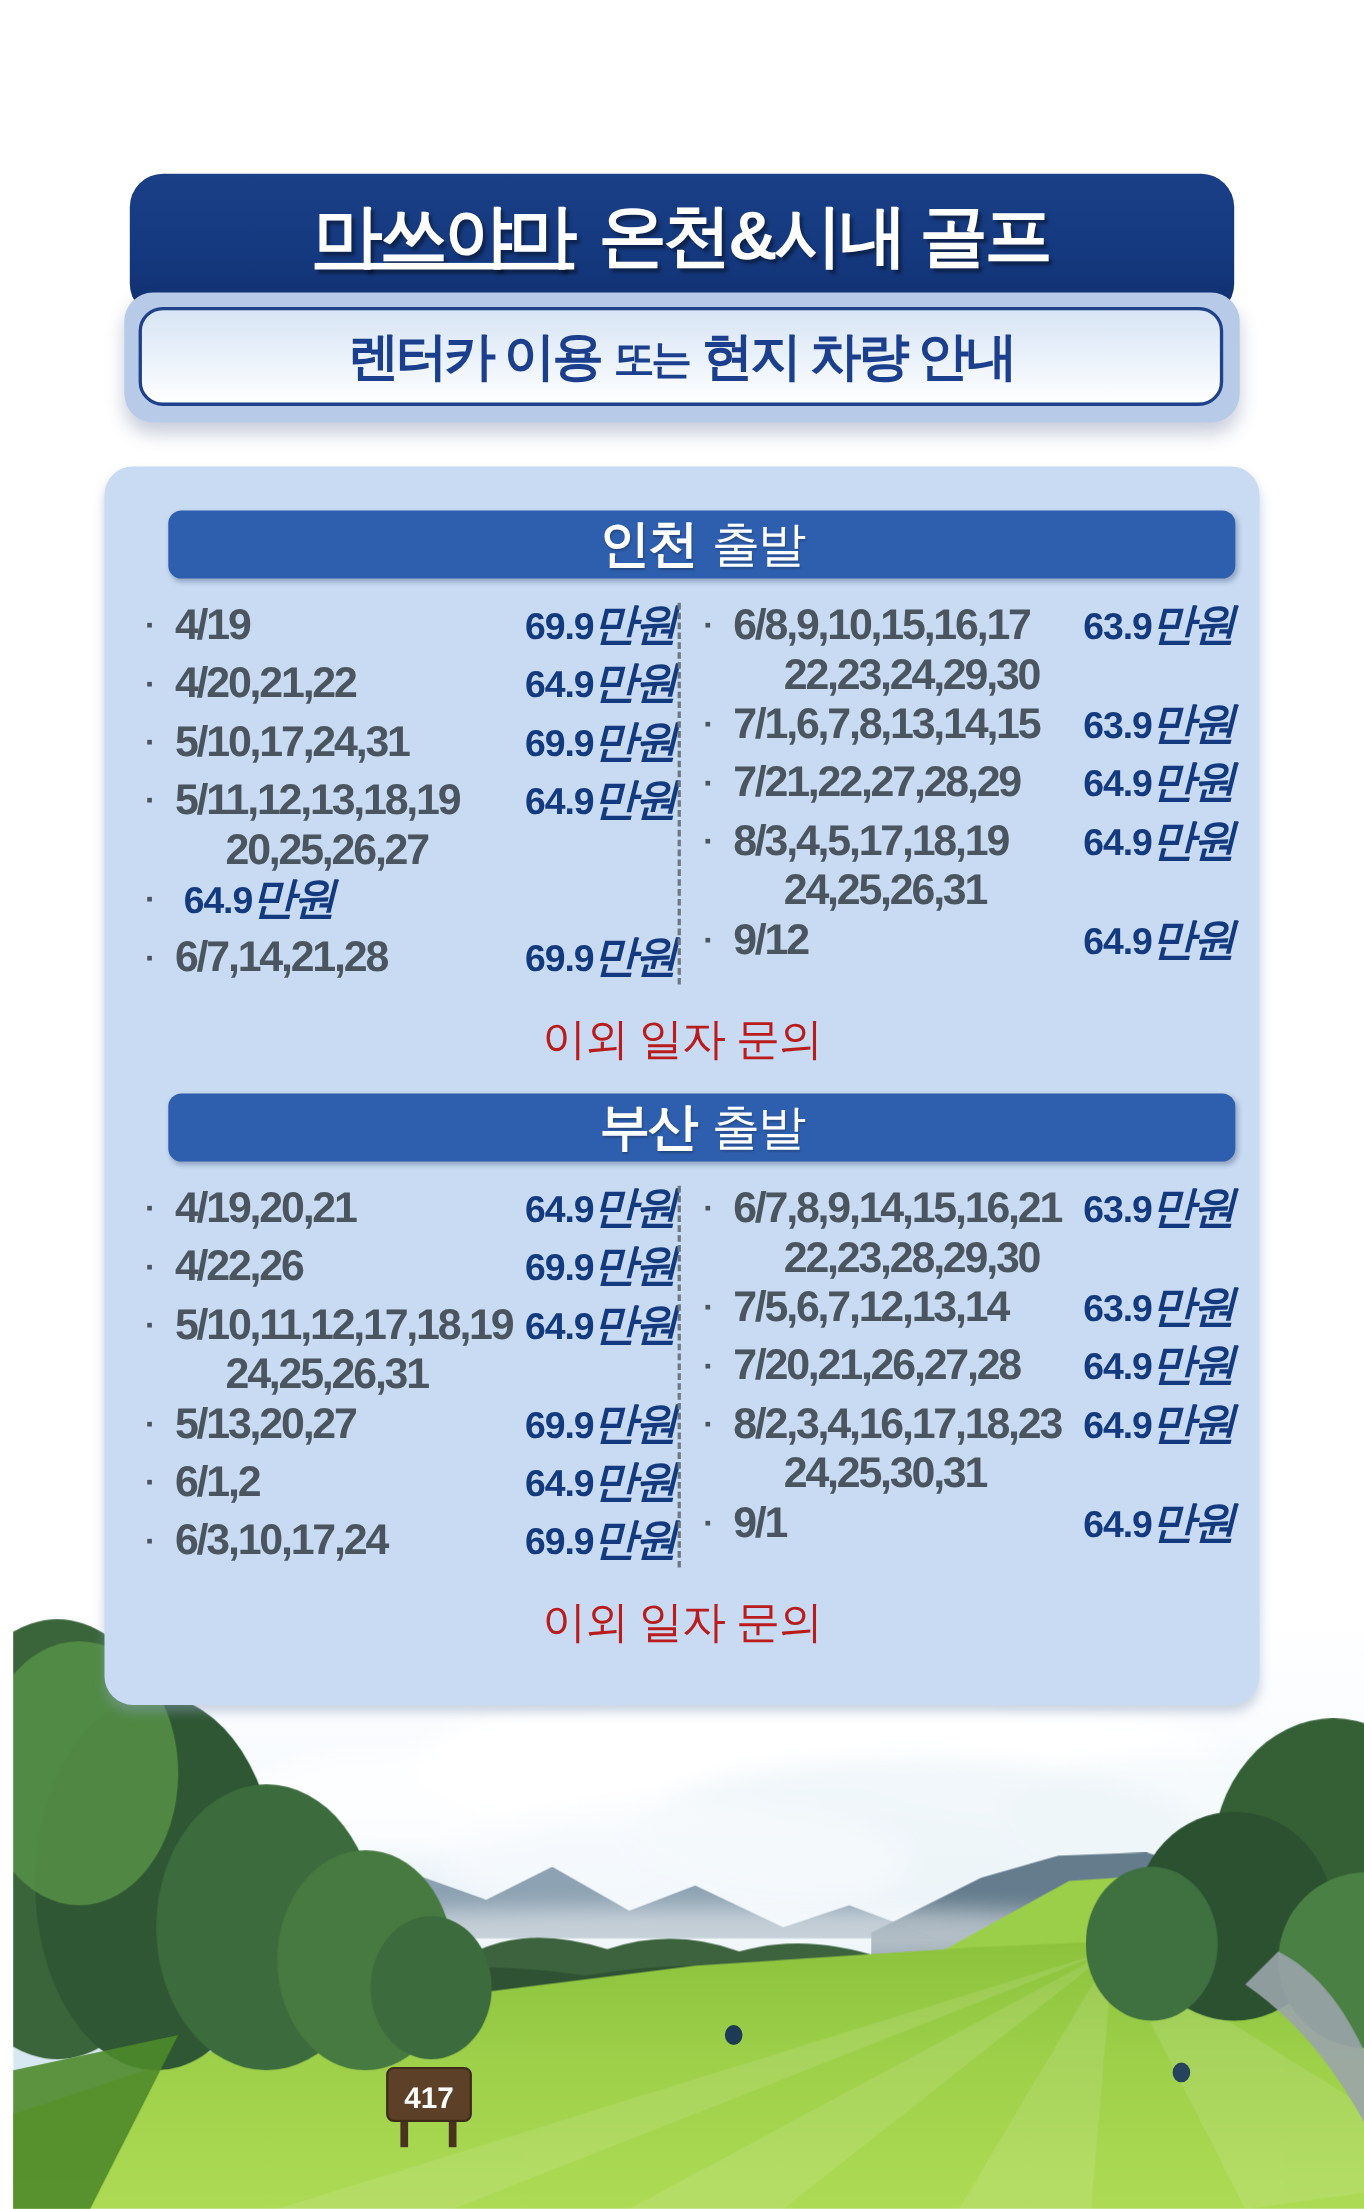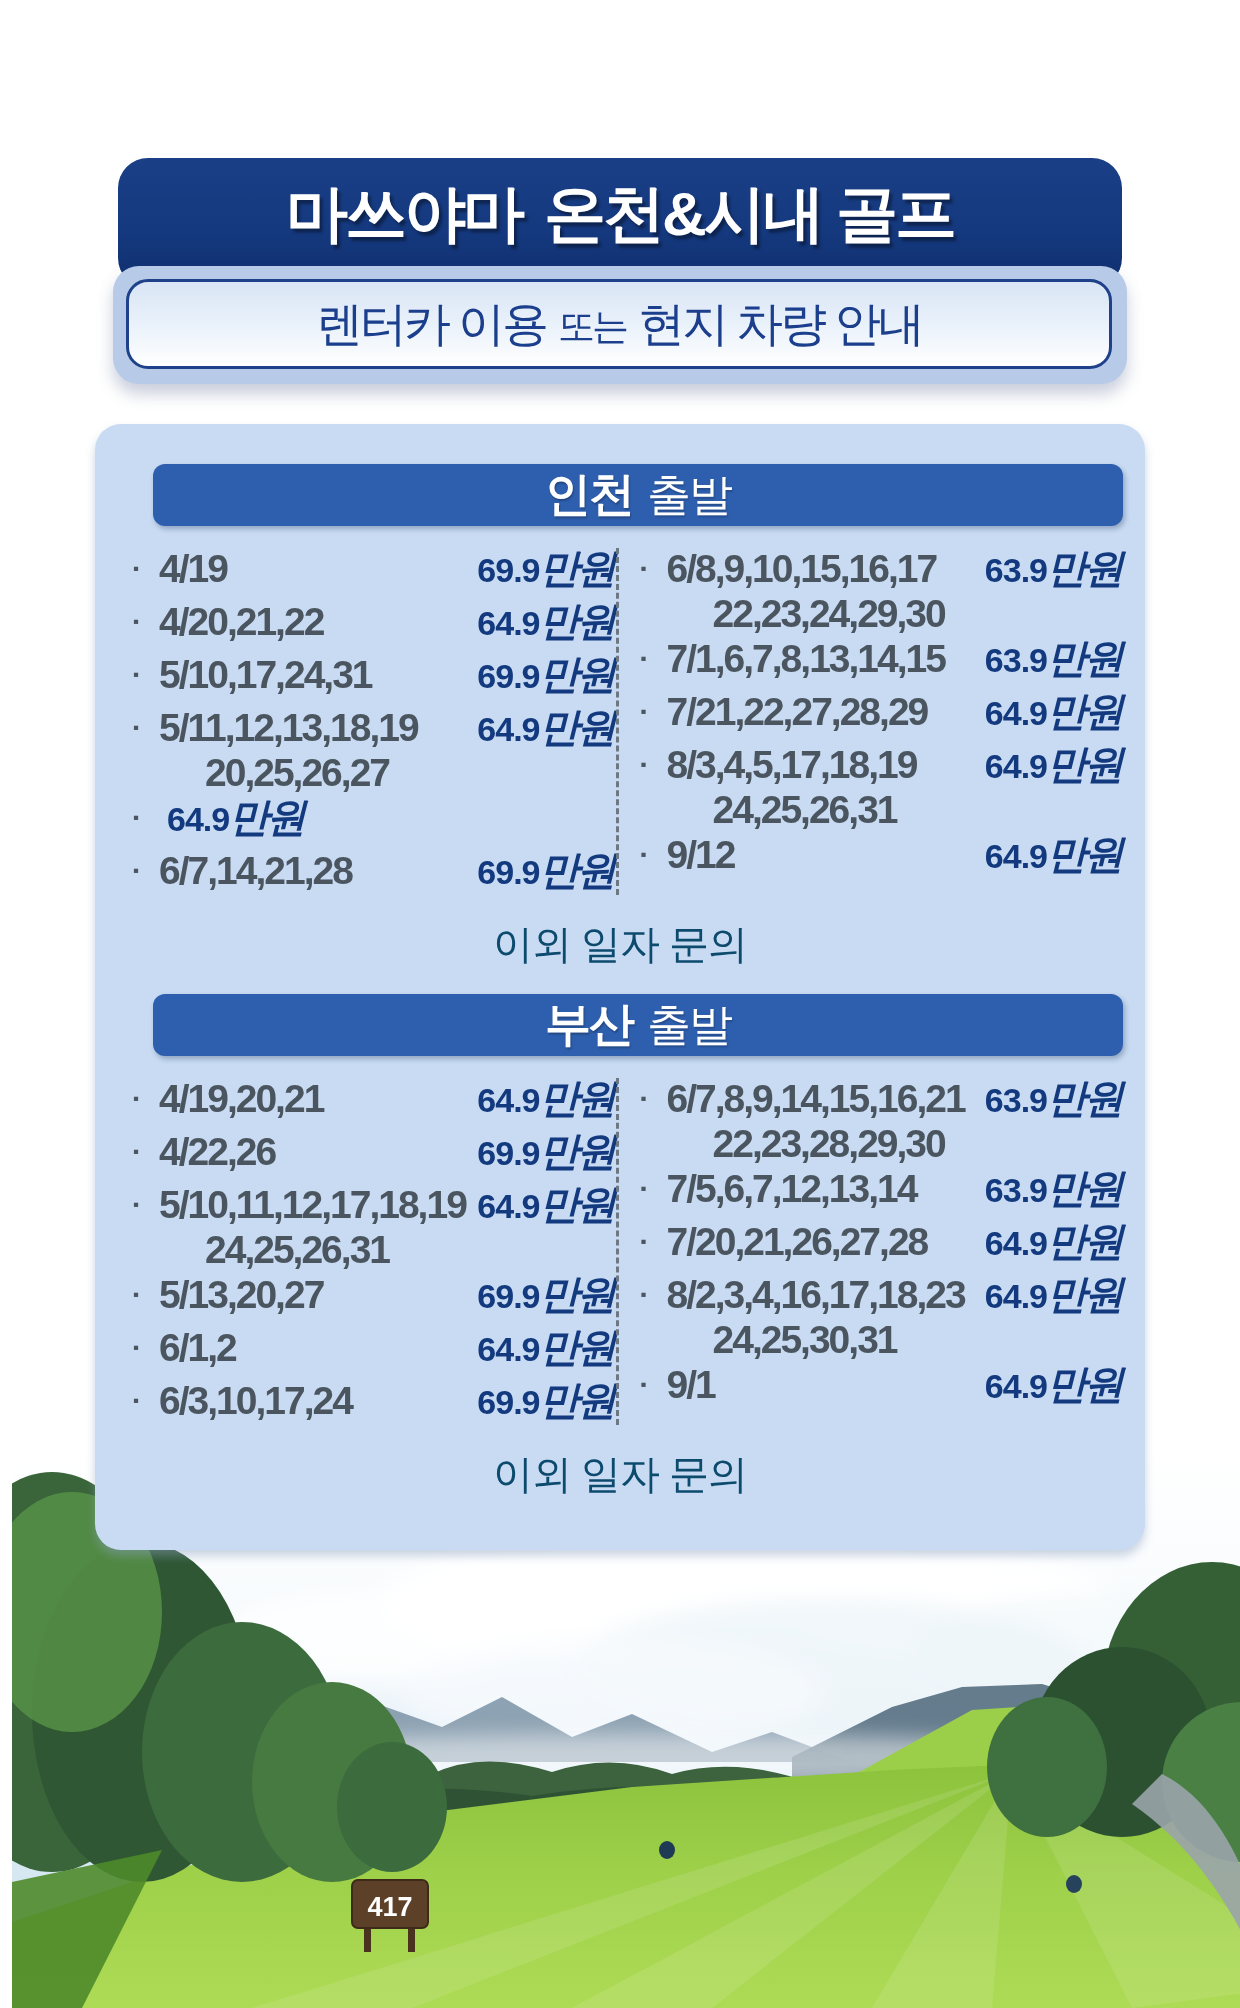--- a/index.html
+++ b/index.html
@@ -15,35 +15,35 @@
     position:relative; z-index:1;
     width:1004px; height:130px; margin:158px auto 0;
     background:linear-gradient(180deg,#1a3f86 0%,#15397f 55%,#102f6e 100%);
     border-radius:30px;
   }
   .title-text {
     height:112px; display:flex; align-items:center; justify-content:center;
     color:#ffffff; font-weight:700; font-size:62px; letter-spacing:-3px;
     text-shadow:3px 4px 3px rgba(0,0,0,0.38); white-space:nowrap;
   }
-  .title-brand { margin-right:22px; }
+  .title-brand { margin-right:22px;text-decoration:underline; }
 
   
   .subtitle-panel {
     position:relative; z-index:2;
     width:1014px; margin:-22px auto 0;
     background:#b7cbe8; border-radius:26px;
     padding:13px 15px 15px 13px;
     box-shadow:0 10px 16px rgba(60,80,130,0.28);
   }
   .subtitle-inner {
     height:90px; border:3px solid #1e418a; border-radius:22px;
     background:linear-gradient(180deg,#d9e5f5 0%,#e9f1fa 50%,#ffffff 100%);
     display:flex; align-items:center; justify-content:center;
-    color:#1b3f8c; font-weight:400; font-size:47px; letter-spacing:-3px; white-space:nowrap;
+    color:#1b3f8c; font-weight:700; font-size:47px; letter-spacing:-3px; white-space:nowrap;
   }
   .subtitle-mid { font-size:37px; margin:6px 12px 0; }
 
   
   .content-box {
     position:relative; z-index:2;
     width:1050px; margin:40px auto 0;
     background:#c8dbf2; border-radius:26px;
     padding:40px 22px 26px;
     box-shadow:0 6px 10px rgba(140,160,190,0.45);
@@ -64,21 +64,21 @@
 
   .price-row { display:flex; align-items:flex-start; }
   .bullet { flex:none; width:26px; color:#4a555f; font-size:17px; line-height:45px; }
   .dates { flex:1 1 auto; min-width:0; color:#4a555f; font-weight:700;
            font-size:39px; line-height:45px; letter-spacing:-2px; white-space:nowrap; }
   .dates .line2 { padding-left:46px; }
   .price { flex:none; color:#133a7f; font-weight:700; line-height:45px; padding-left:8px; white-space:nowrap; }
   .price-value { font-size:34px; letter-spacing:-1px; }
   .price-unit  { font-size:40px; letter-spacing:-3px;font-style:italic; }
 
-  .note { text-align:center; color:#0c4a6e; font-size:40px; font-weight:400;
+  .note { text-align:center; color:#b91c1c; font-size:40px; font-weight:400;
           letter-spacing:-1px; margin:16px 0 22px; }
   .section + .section { margin-top:6px; }
 
   
   .photo { position:absolute; left:12px; bottom:0; width:1240px; height:556px; z-index:0; }
   .photo svg { display:block; width:100%; height:100%; }
 </style>
 </head>
 <body>
 

